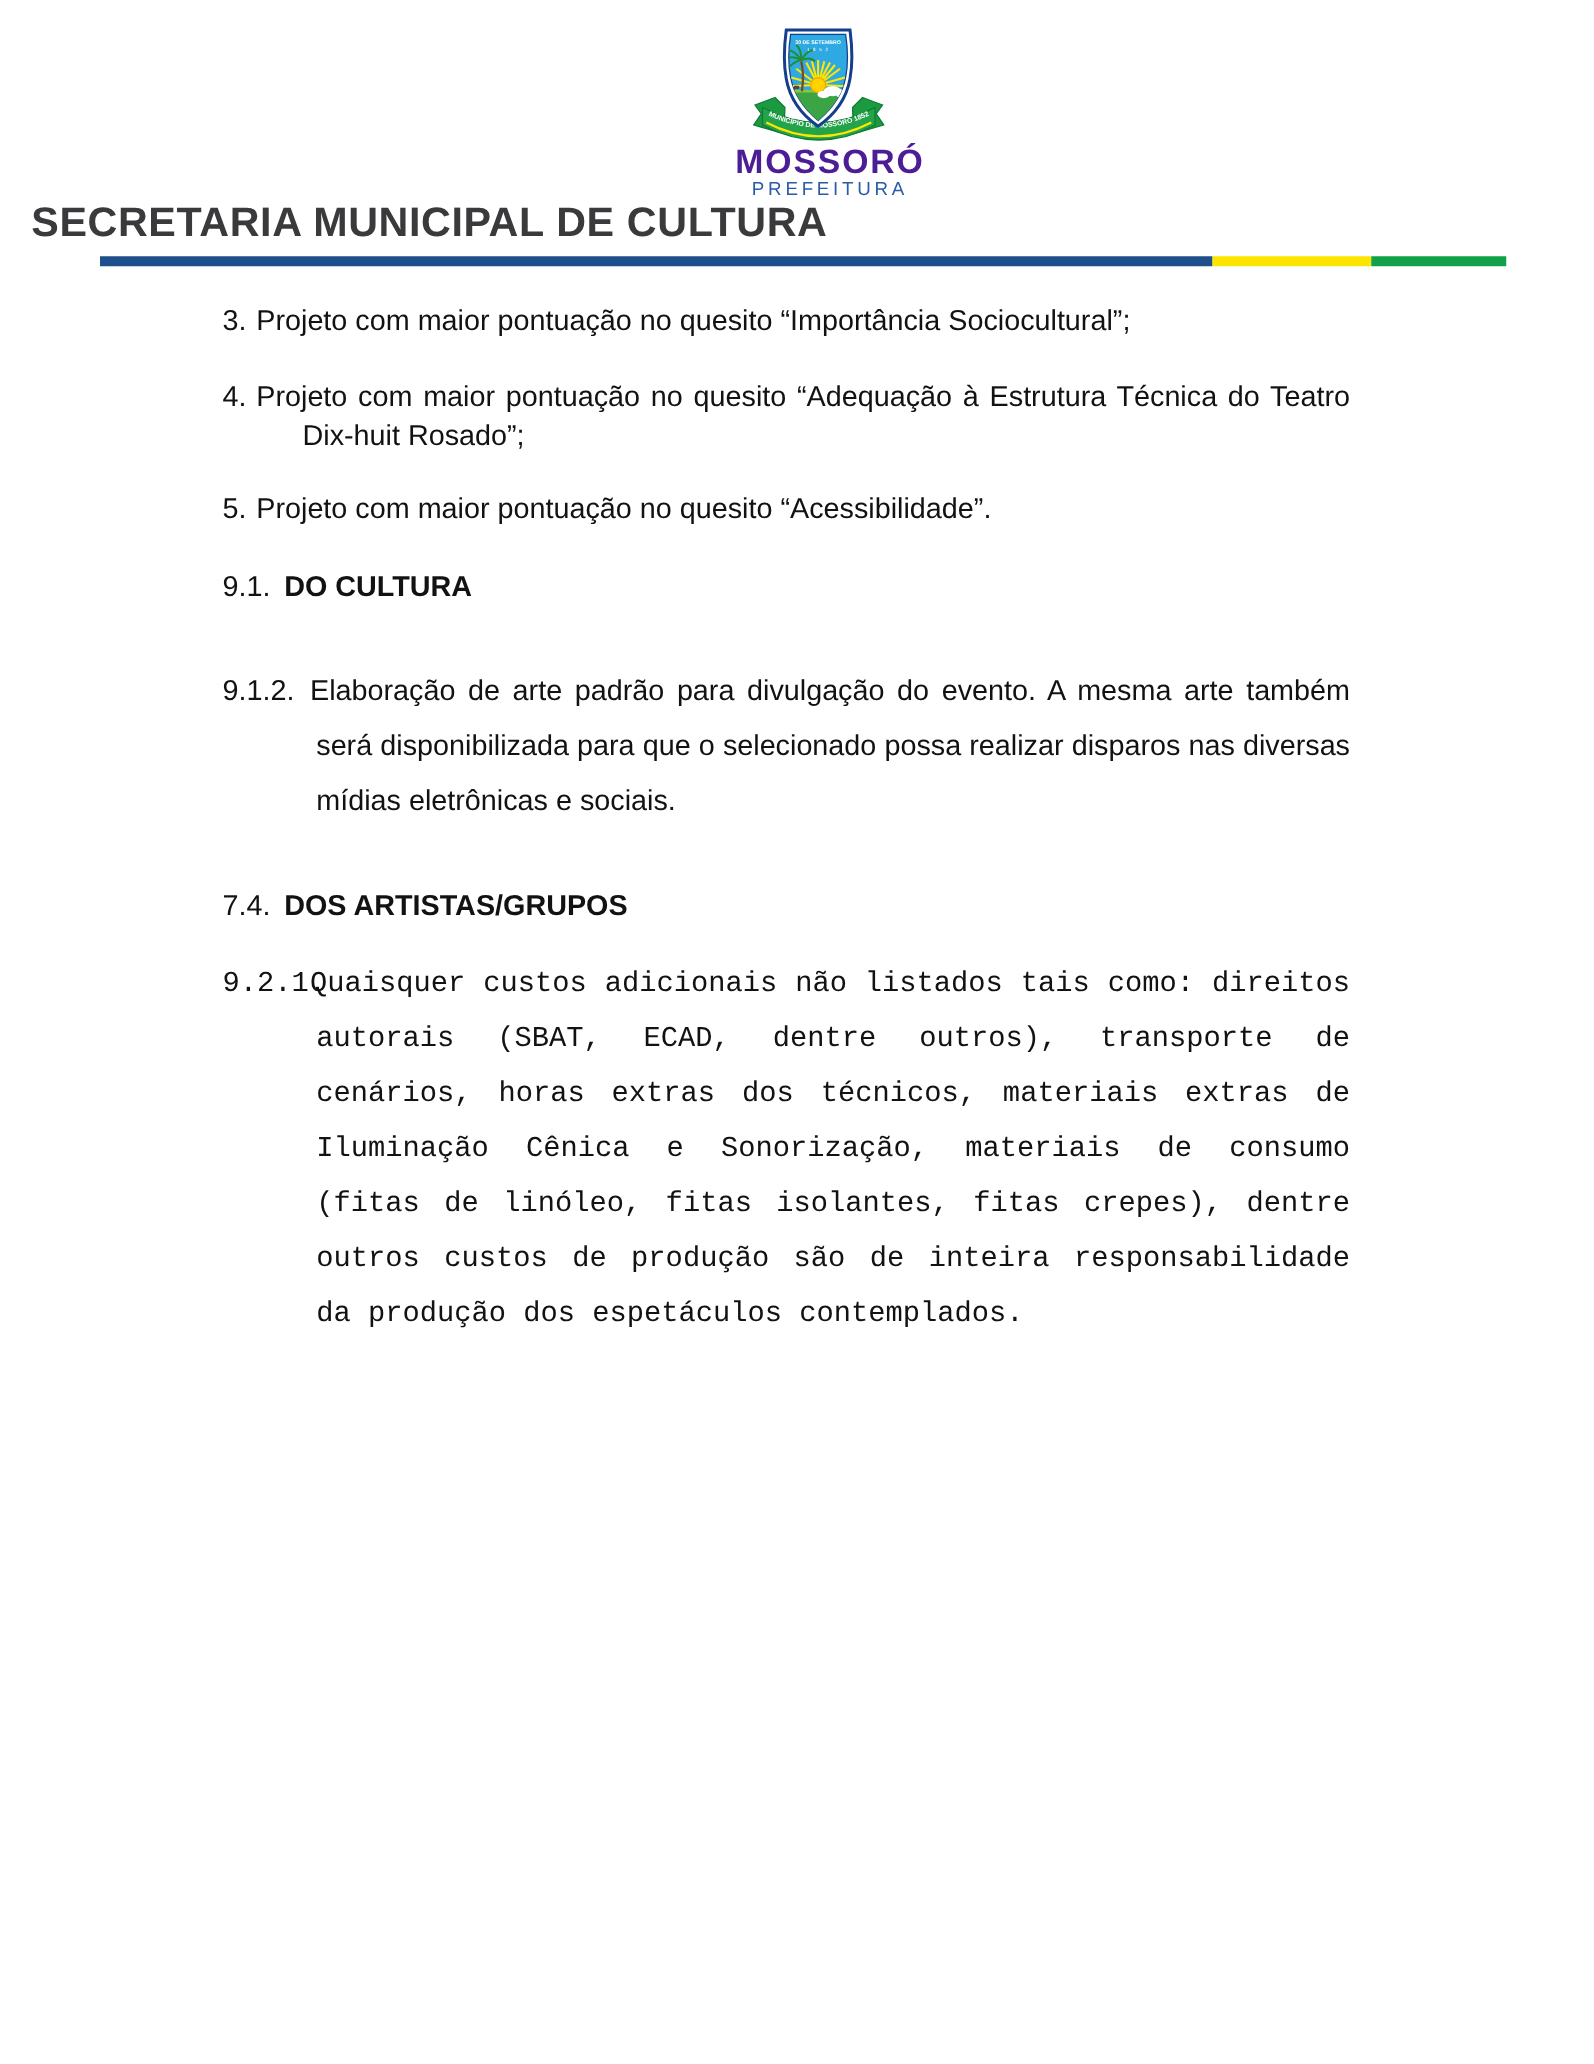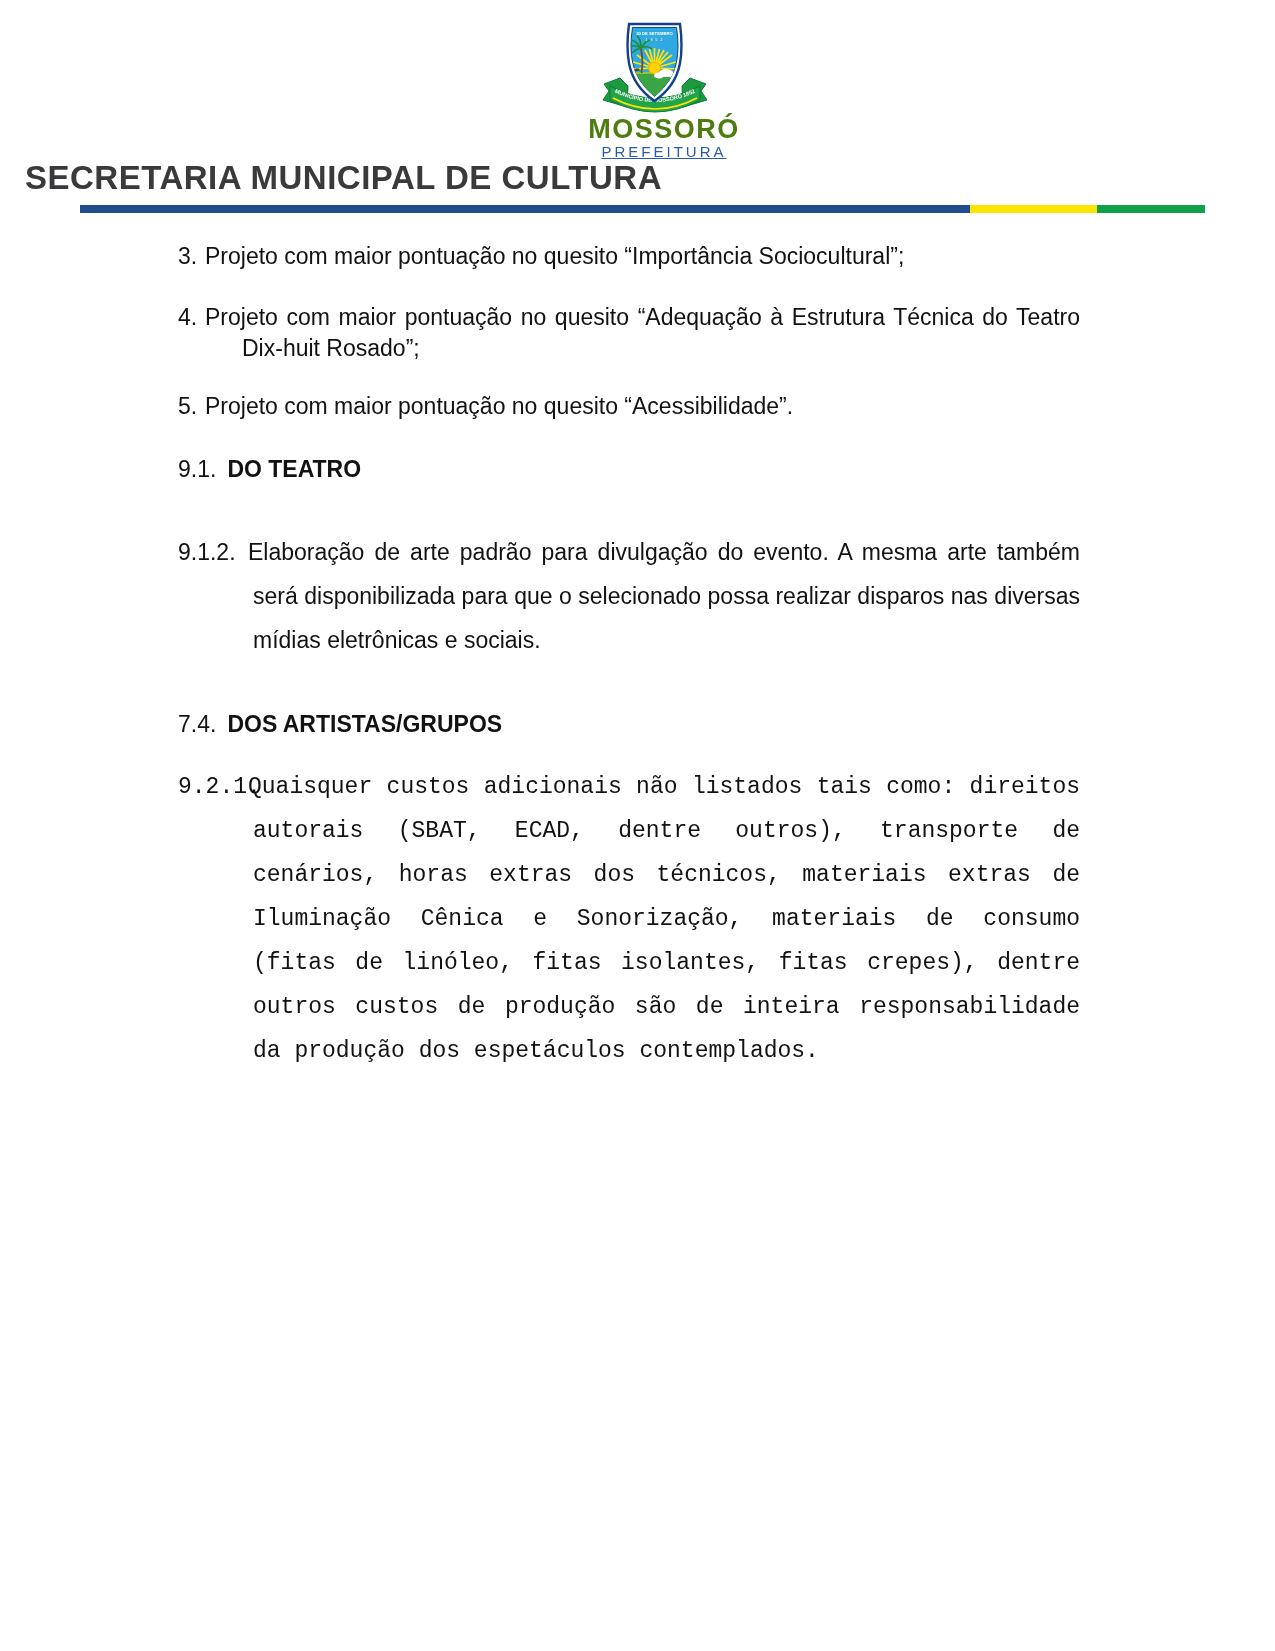--- a/index.html
+++ b/index.html
@@ -11,26 +11,26 @@
     font-family:"Liberation Sans","DejaVu Sans",sans-serif;
     color:#121212;
     overflow:hidden;
   }
   
   .header{position:absolute;top:0;left:0;width:1275px;height:213px;}
   .emblem{position:absolute;left:600px;top:18px;width:110px;height:100px;}
   .brand-name{
     position:absolute;left:514px;top:114px;width:300px;
     text-align:center;font-size:27px;font-weight:bold;
-    letter-spacing:1.5px;color:#4d7c0f;
+    letter-spacing:1.5px;color:#4c1d95;
   }
   .brand-sub{
     position:absolute;left:514px;top:143px;width:300px;
     text-align:center;font-size:15px;font-weight:normal;
-    letter-spacing:3px;color:#2a5ba8;text-decoration:underline;
+    letter-spacing:3px;color:#2a5ba8;
   }
   .dept-title{
     position:absolute;left:25px;top:159px;width:1250px;
     text-align:left;font-size:33px;font-weight:700;
     letter-spacing:0.5px;color:#3a3a3c;margin:0;
   }
   .rule{position:absolute;left:80px;top:205px;width:1125px;height:8px;display:flex;}
   .rule .seg-blue{width:890px;height:8px;background:#1f4e8c;}
   .rule .seg-yellow{width:127px;height:8px;background:#fde500;}
   .rule .seg-green{width:108px;height:8px;background:#12a14b;}
@@ -148,21 +148,21 @@
   <div class="doc-body">
 
 
     <p class="li mt28"><span class="li-num">3.</span><span>Projeto com maior pontuação no quesito “Importância Sociocultural”;</span></p>
 
     <p class="li mt30"><span class="li-num">4.</span><span>Projeto com maior pontuação no quesito “Adequação à Estrutura Técnica do Teatro Dix-huit Rosado”;</span></p>
 
     <p class="li mt27"><span class="li-num">5.</span><span>Projeto com maior pontuação no quesito “Acessibilidade”.</span></p>
 
 
-    <h3 class="subsec mt32"><span class="hnum">9.1.</span><span class="bold">DO TEATRO</span></h3>
+    <h3 class="subsec mt32"><span class="hnum">9.1.</span><span class="bold">DO CULTURA</span></h3>
 
 
     <p class="para mt45"><span class="p-num">9.1.2.</span><span>Elaboração de arte padrão para divulgação do evento. A mesma arte também será disponibilizada para que o selecionado possa realizar disparos nas diversas mídias eletrônicas e sociais.</span></p>
 
 
     <h3 class="subsec mt47"><span class="hnum">7.4.</span><span class="bold">DOS ARTISTAS/GRUPOS</span></h3>
 
     <p class="para mt25"><span class="p-num">9.2.1.</span><span>Quaisquer custos adicionais não listados tais como: direitos autorais (SBAT, ECAD, dentre outros), transporte de cenários, horas extras dos técnicos, materiais extras de Iluminação Cênica e Sonorização, materiais de consumo (fitas de linóleo, fitas isolantes, fitas crepes), dentre outros custos de produção são de inteira responsabilidade da produção dos espetáculos contemplados.</span></p>
 
   </div>

